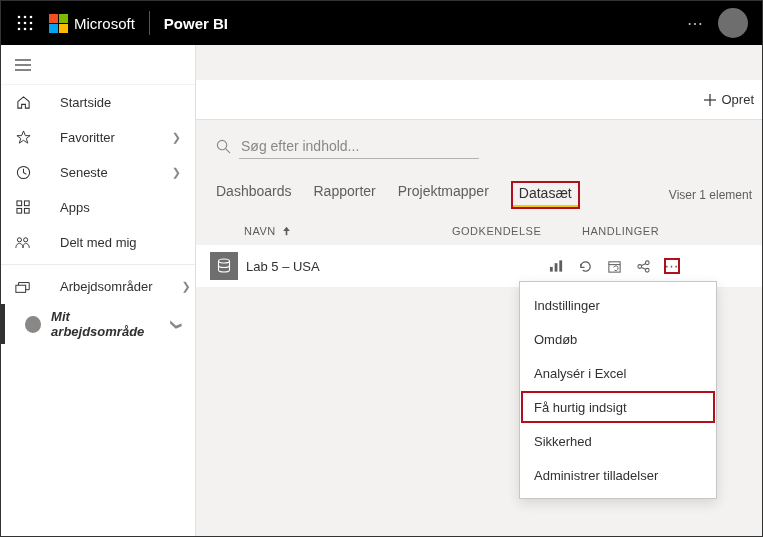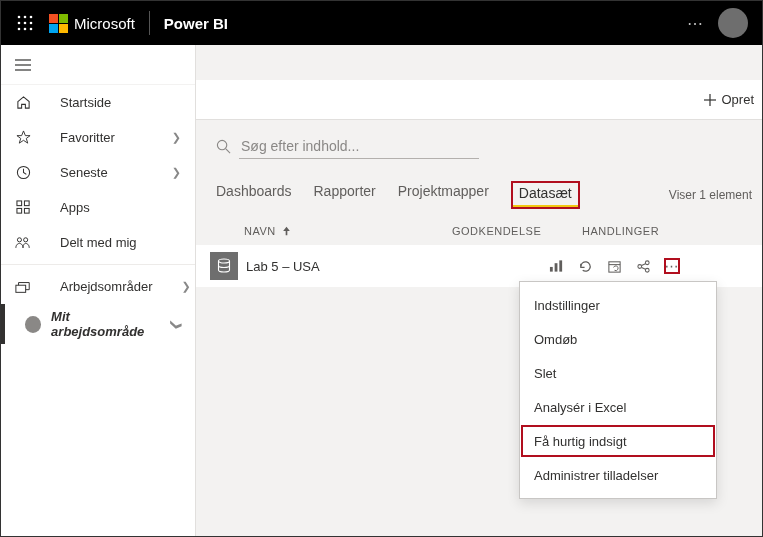--- a/index.html
+++ b/index.html
@@ -288,19 +288,19 @@
               </g>
             </svg>
           </span>
         <span class="action-ic action-more highlighted">⋯</span>
       </div>
     </div>
 
     <div class="ctx-menu">
       <div class="ctx-item">Indstillinger</div>
       <div class="ctx-item">Omdøb</div>
-      <div class="ctx-item">Slet</div>
       <div class="ctx-item">Analysér i Excel</div>
       <div class="ctx-item highlighted-menu">Få hurtig indsigt</div>
+      <div class="ctx-item">Sikkerhed</div>
       <div class="ctx-item">Administrer tilladelser</div>
     </div>
   </div>
 </div>
 
 </body></html>

